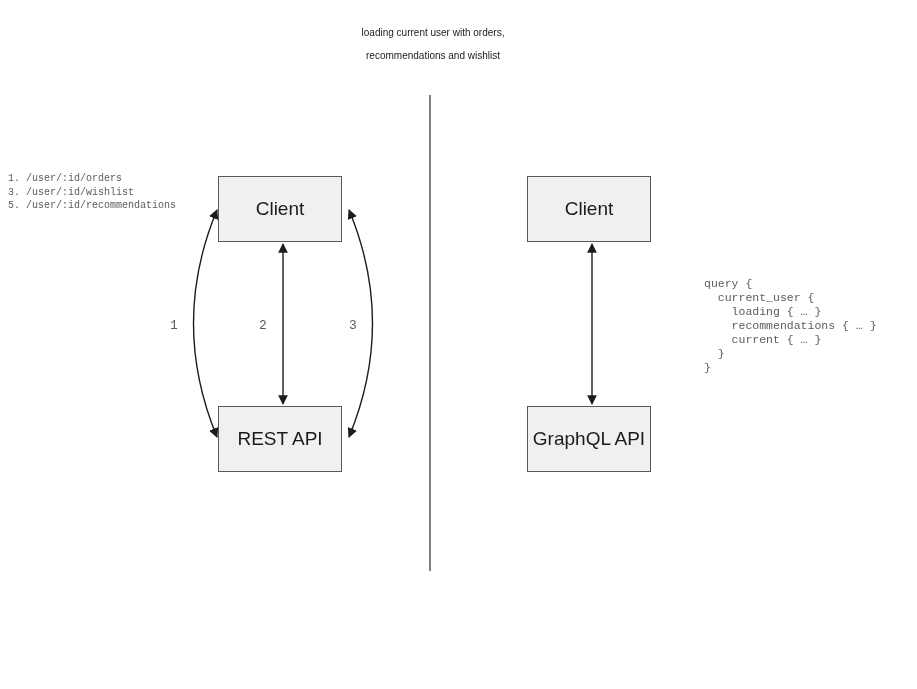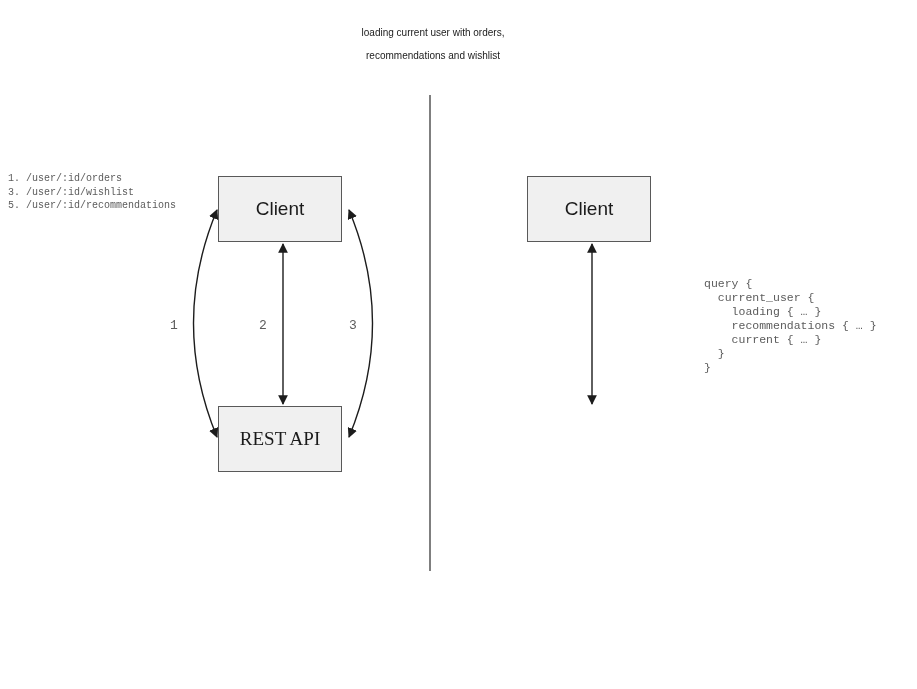--- a/index.html
+++ b/index.html
@@ -42,21 +42,21 @@
     background: var(--box-fill, #f0f0f0);
     border: 1.5px solid var(--box-border, #595959);
     display: flex;
     align-items: center;
     justify-content: center;
     font-size: 19px;
     color: #1b1b1b;
     white-space: nowrap;
   }
   .node.client-left  { left: 218px; top: 176px; }
-  .node.rest-api     { left: 218px; top: 406px; font-family: Liberation Serif, serif; }
+  .node.rest-api     { left: 218px; top: 406px; }
   .node.client-right { left: 527px; top: 176px; }
   .node.graphql-api  { left: 527px; top: 406px; }
 
   .mono {
     font-family: "Liberation Mono", "DejaVu Sans Mono", monospace;
     color: var(--muted-text, #5c5c5c);
   }
   .endpoints {
     position: absolute;
     left: 8px;
@@ -131,20 +131,21 @@
     <path class="edge" d="M 592 244 L 592 404" marker-start="url(#ah)" marker-end="url(#ah)"></path>
   </svg>
 
   <div class="arrow-label n1">1</div>
   <div class="arrow-label n2">2</div>
   <div class="arrow-label n3">3</div>
 
   <div class="node client-left">Client</div>
   <div class="node rest-api">REST API</div>
   <div class="node client-right">Client</div>
+  <div class="node graphql-api">GraphQL API</div>
 
   <div class="query mono">
     <div>query {</div>
     <div>  current_user {</div>
     <div>    loading { … }</div>
     <div>    recommendations { … }</div>
     <div>    current { … }</div>
     <div>  }</div>
     <div>}</div>
   </div>

